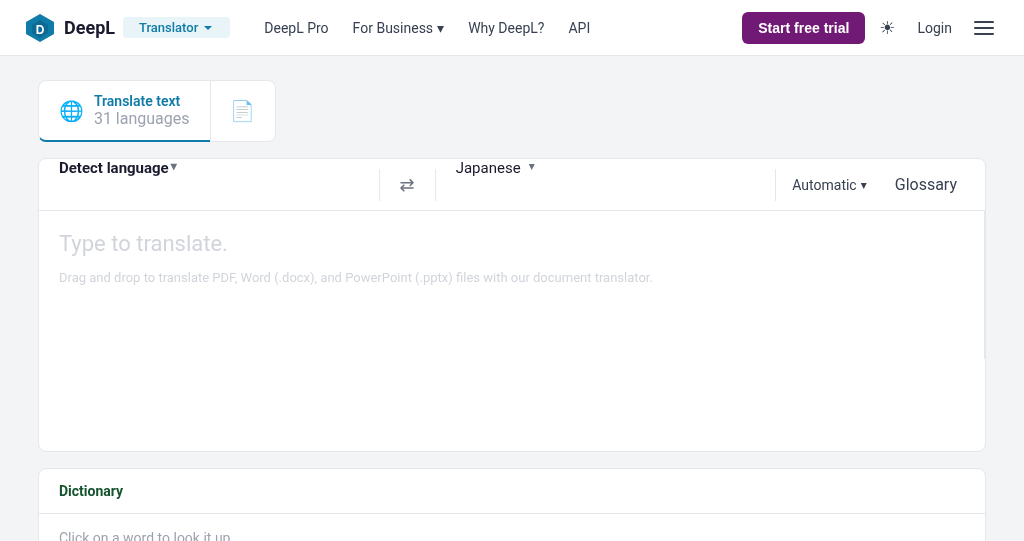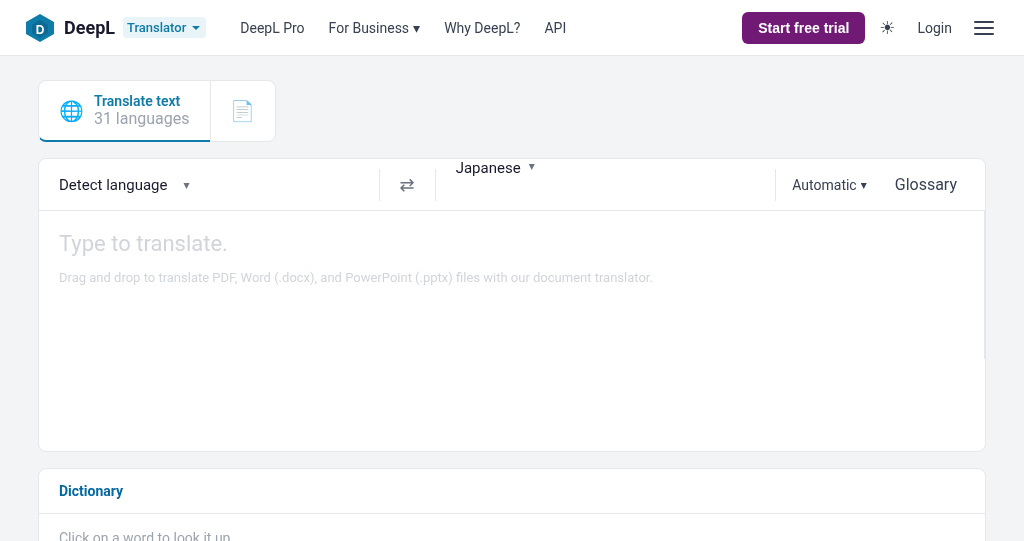--- a/index.html
+++ b/index.html
@@ -35,21 +35,21 @@
       font-weight: 700;
       color: #1a1a2e;
     }
     .translator-badge {
       display: flex;
       align-items: center;
       gap: 4px;
       background: #e8f4f8;
       color: #0f7ba8;
       border-radius: 4px;
-      padding: 3px 4px;
+      padding: 3px 16px;
       font-size: 13px;
       font-weight: 500;
       cursor: pointer;
     }
     .translator-badge svg { width: 12px; height: 12px; }
 
     nav {
       display: flex;
       align-items: center;
       gap: 4px;
@@ -182,25 +182,24 @@
 
     
     .lang-bar {
       display: flex;
       align-items: center;
       border-bottom: 1px solid #e5e7eb;
       height: 52px;
     }
     .lang-selector {
       display: flex;
-      align-items: center;
-      gap: 16px;
+      gap: 2px;
       padding: 0 20px;
       font-size: 15px;
-      font-weight: 400;
+      font-weight: 700;
       color: #1a1a2e;
       cursor: pointer;
       height: 100%;
       flex: 1;
     }
     .lang-divider {
       width: 1px;
       height: 32px;
       background: #e5e7eb;
     }
@@ -281,21 +280,21 @@
     .dictionary-box {
       background: #fff;
       border: 1px solid #e5e7eb;
       border-radius: 8px;
       overflow: hidden;
     }
     .dictionary-header {
       padding: 14px 20px;
       font-size: 14px;
       font-weight: 700;
-      color: #0369a1;
+      color: #14532d;
       border-bottom: 1px solid #e5e7eb;
     }
     .dictionary-body {
       padding: 16px 20px;
       font-size: 14px;
       color: #9ca3af;
       min-height: 48px;
       display: flex;
       align-items: center;
     }

